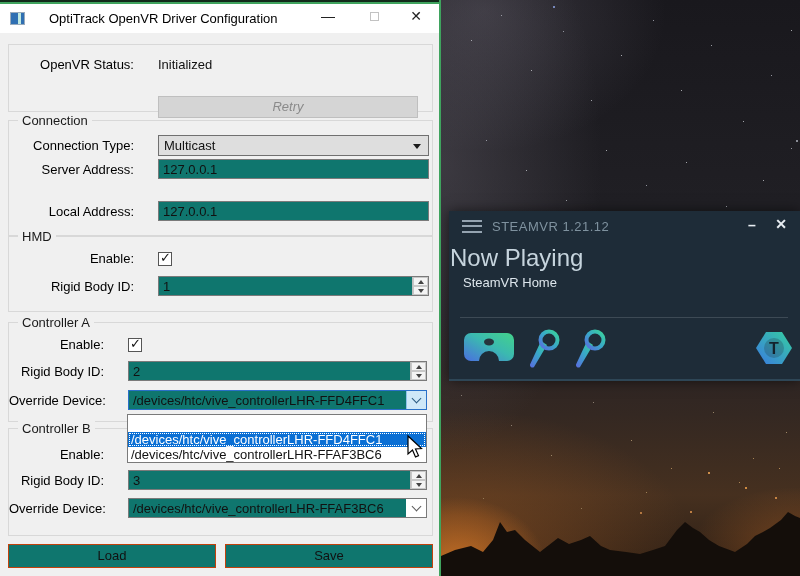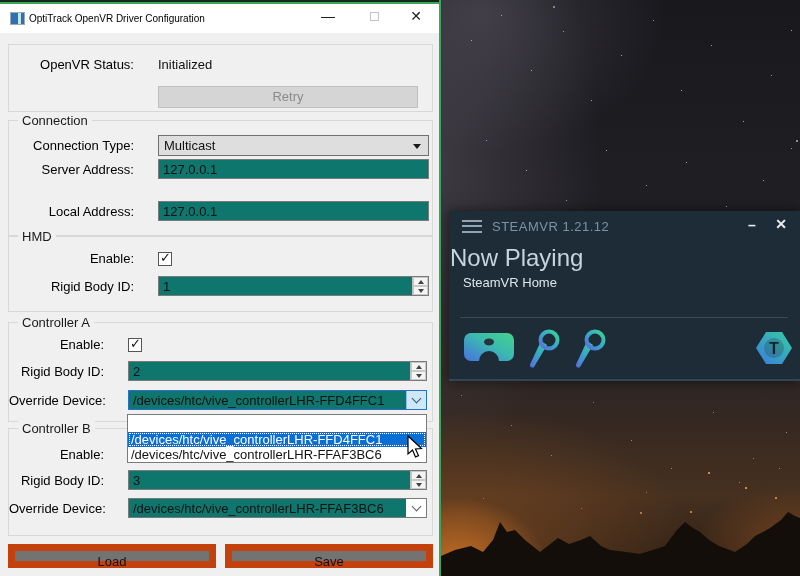--- a/index.html
+++ b/index.html
@@ -53,37 +53,37 @@
   .svr-icons { position:absolute; left:12px; right:12px; top:118px; height:40px; }
   .svr-icons svg { position:absolute; top:0; }
 
   
   .dlg { position:absolute; left:0; top:0; width:441px; height:576px; background:#f0f0f0;
     border-right:2px solid #3fa35e; font-size:13px; color:#111; }
   .dlg-topstrip { position:absolute; left:0; top:0; width:100%; height:2px; background:#122a1a; }
   .dlg-topgreen { position:absolute; left:0; top:2px; width:100%; height:2px; background:#3fa35e; }
   .titlebar { position:absolute; left:0; top:4px; width:100%; height:29px; background:#ffffff; display:flex; align-items:center; }
   .app-ico { width:15px; height:13px; margin-left:10px; background:linear-gradient(90deg,#2f6fb2 55%, #bfe8e0 55%, #bfe8e0 75%, #2f6fb2 75%); border:1px solid #9ab; }
-  .title-text { margin-left:4px; font-size:10px; color:#000; }
+  .title-text { margin-left:24px; font-size:13px; color:#000; }
   .cap-btn { position:absolute; top:6px; width:30px; height:20px; text-align:center; font-size:14px; line-height:20px; color:#222; }
   .cap-min { right:96px; }
   .cap-max { right:50px; }
   .cap-max .box { display:inline-block; width:9px; height:9px; border:1px solid #c2c2c2; }
   .cap-close { right:8px; }
 
   .grp { position:absolute; left:8px; width:425px; border:1px solid #d8d8d8; }
   .grp-label { position:absolute; left:9px; top:-8px; background:#f0f0f0; padding:0 4px; font-size:13px; color:#1a1a1a; }
   .row { display:flex; align-items:center; }
   .lbl { text-align:right; padding-right:24px; color:#000000; white-space:nowrap; }
   .lbl-w { width:149px; }
   .lbl-n { width:119px; }
   .field { height:20px; background:#0f766e; border:1px solid #7a7a7a; display:flex; align-items:center; padding-left:4px; font-size:13px; }
   .grow { flex:1; }
 
-  .btn { background:#737373; border:7px solid #c2410c; text-align:center; font-size:13px; color:#111; }
+  .btn { background:#0f766e; border:1px solid #c2410c; text-align:center; font-size:13px; color:#111; }
   .btn-disabled { background:#d5d5d5; border:1px solid #bfbfbf; color:#8a8a8a; }
 
   .combo-gray { height:21px; background:#dedede; border:1px solid #707070; display:flex; align-items:center; padding-left:5px; position:relative; }
   .arrow-dn { position:absolute; right:7px; top:8px; width:0; height:0; border-left:4px solid transparent; border-right:4px solid transparent; border-top:5px solid #1a1a1a; }
   .chev { display:inline-block; width:7px; height:7px; border-right:1.6px solid #4a4a4a; border-bottom:1.6px solid #4a4a4a; transform:rotate(45deg); }
 
   .checkbox { width:14px; height:14px; background:#fff; border:1px solid #555; position:relative; }
   .checkbox .mark { position:absolute; left:1px; top:-3px; font-size:13px; color:#111; }
 
   .spin { width:16px; height:18px; margin-left:auto; display:flex; flex-direction:column; border-left:1px solid #bfbfbf; }
@@ -184,21 +184,21 @@
     </div>
     <div class="cap-btn cap-min">—</div>
     <div class="cap-btn cap-max"><span class="box"></span></div>
     <div class="cap-btn cap-close">✕</div>
 
     <div class="grp" style="top:44px; height:68px;">
       <div class="row" style="margin-top:12px;">
         <div class="lbl lbl-w">OpenVR Status:</div>
         <div>Initialized</div>
       </div>
-      <div class="row" style="margin-top:14px;">
+      <div class="row" style="margin-top:24px;font-style:italic;">
         <div class="lbl lbl-w"></div>
         <div class="btn btn-disabled" style="flex:1; margin-right:14px; height:22px; line-height:20px;">Retry</div>
       </div>
     </div>
 
     <div class="grp" style="top:120px; height:116px;">
       <div class="grp-label">Connection</div>
       <div class="row" style="margin-top:14px;">
         <div class="lbl lbl-w">Connection Type:</div>
         <div class="combo-gray grow" style="margin-right:3px;">

